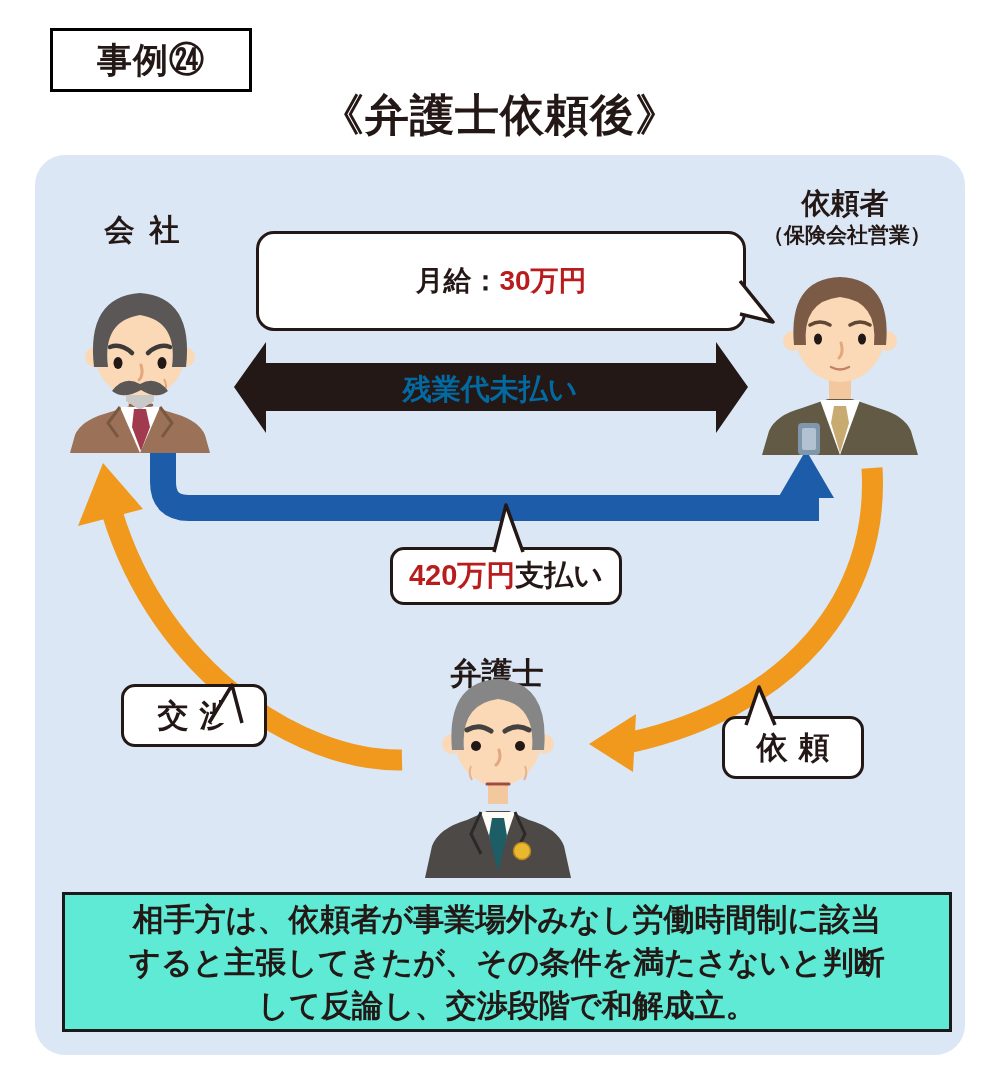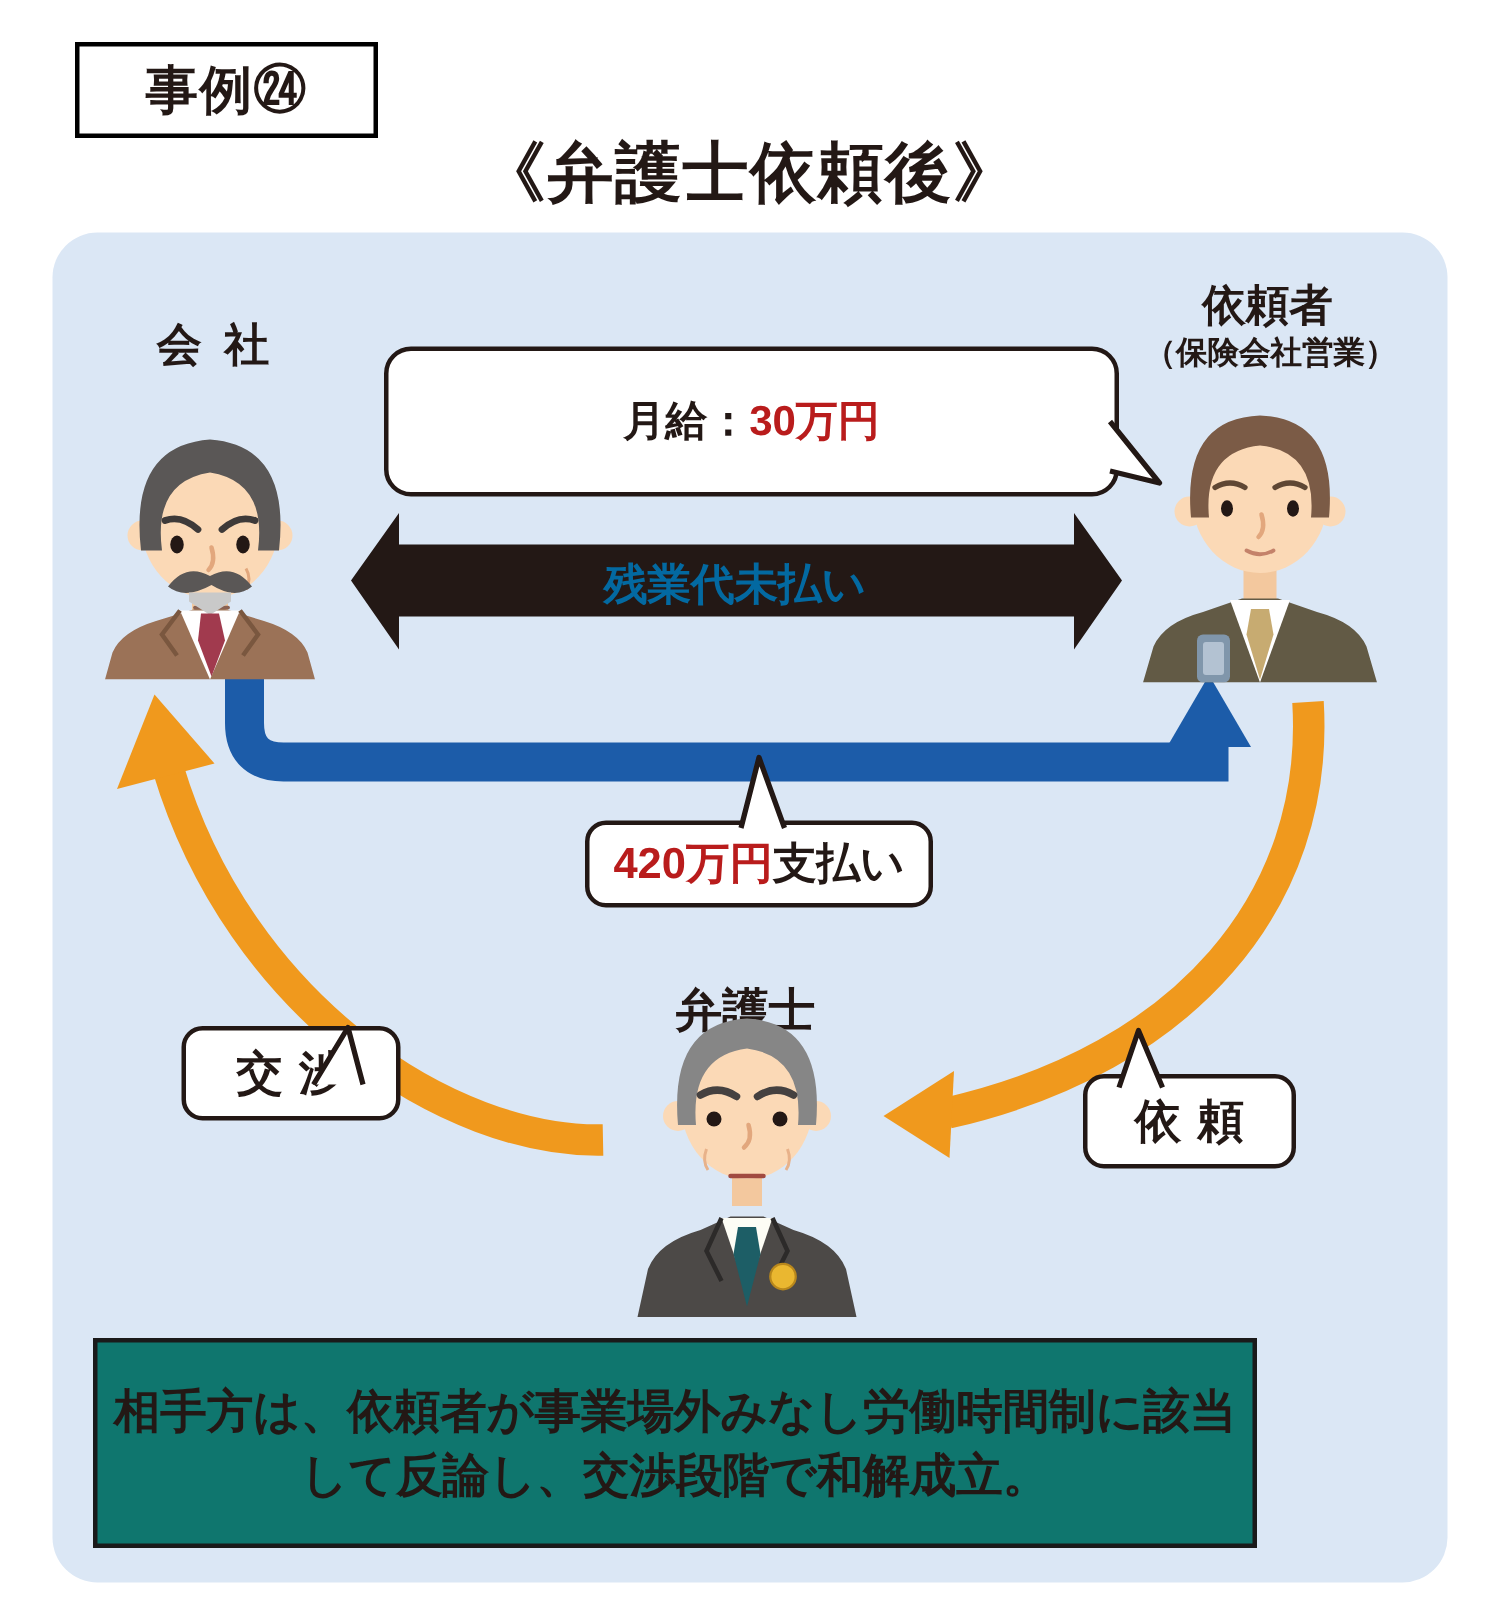--- a/index.html
+++ b/index.html
@@ -49,22 +49,22 @@
   .small-bubble .spaced2{letter-spacing:0.35em;text-indent:0.35em;}
   .red{color:#b91c1c;}
   .tail{position:absolute;pointer-events:none;}
   
   .dispute-label{
     left:300px;top:370px;width:380px;text-align:center;
     color:#0369a1;font-size:29px;
   }
   
   .summary-box{
-    left:62px;top:892px;width:776px;height:140px;box-sizing:border-box;
-    background:#0f766e;border:3px solid #1a1a1a;
+    left:62px;top:892px;width:890px;height:140px;box-sizing:border-box;
+    background:#5eead4;border:3px solid #1a1a1a;
     display:flex;flex-direction:column;align-items:center;justify-content:center;
     font-size:31px;line-height:43px;text-align:left;white-space:nowrap;
   }
 </style>
 </head>
 <body>
 
 <div class="abs case-box">
   <span>事例㉔</span>
 </div>
@@ -185,14 +185,15 @@
 
 <div class="abs bubble small-bubble req-bubble">
   <span class="spaced2">依頼</span>
 </div>
 <svg class="tail" style="left:741px;top:683px;" width="40" height="44" viewBox="0 0 40 44">
   <path d="M 5 42 L 18 4 L 34 42" fill="#ffffff" stroke="#231815" stroke-width="3.5" stroke-linejoin="round"></path>
 </svg>
 
 <div class="abs summary-box">
   <div>相手方は、依頼者が事業場外みなし労働時間制に該当</div>
+  <div>すると主張してきたが、その条件を満たさないと判断</div>
   <div>して反論し、交渉段階で和解成立。</div>
 </div>
 
 </body></html>

